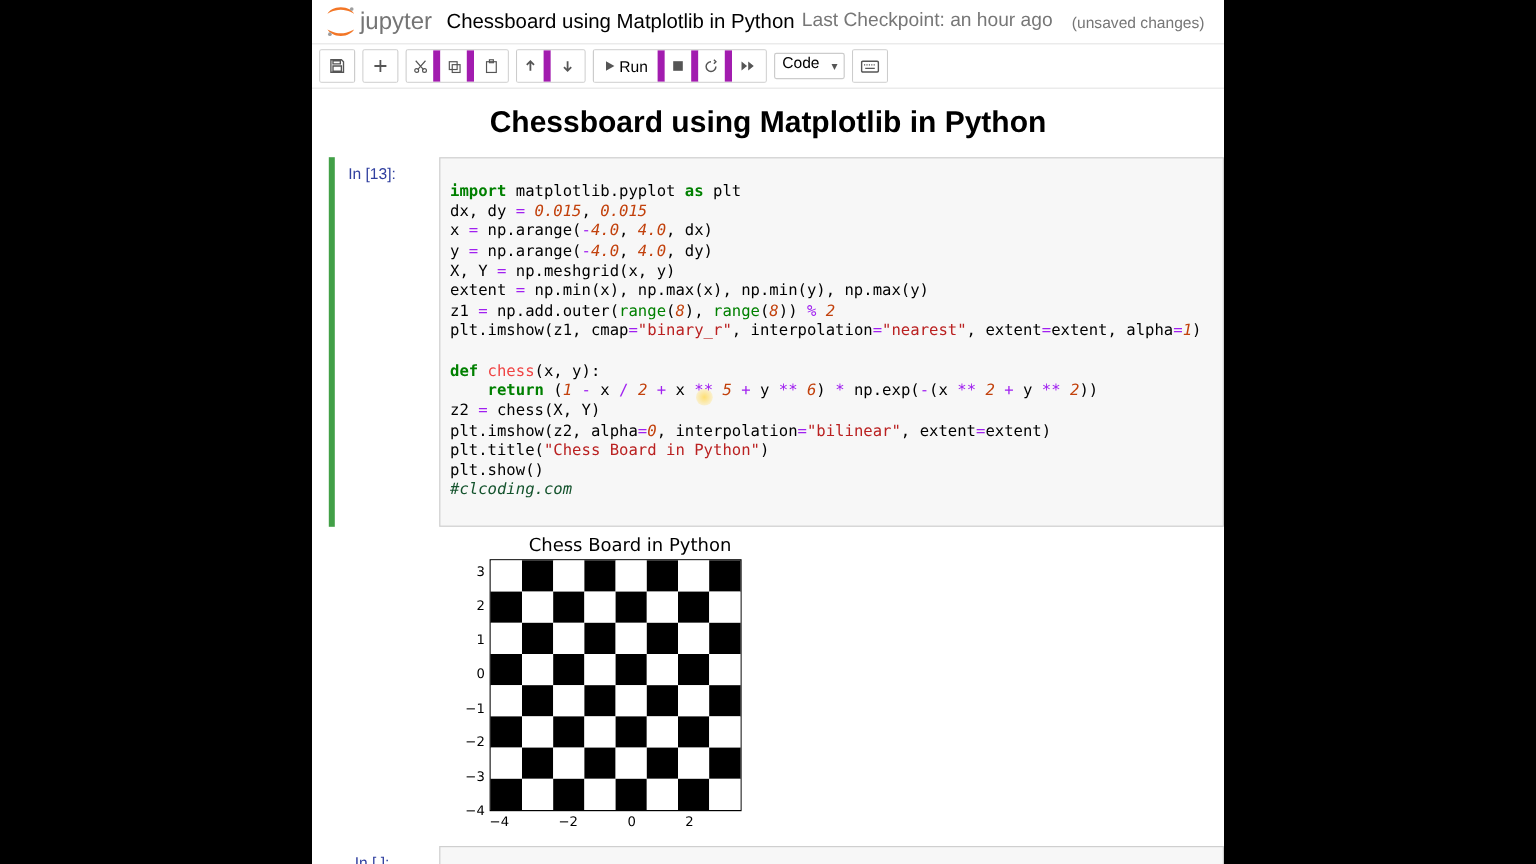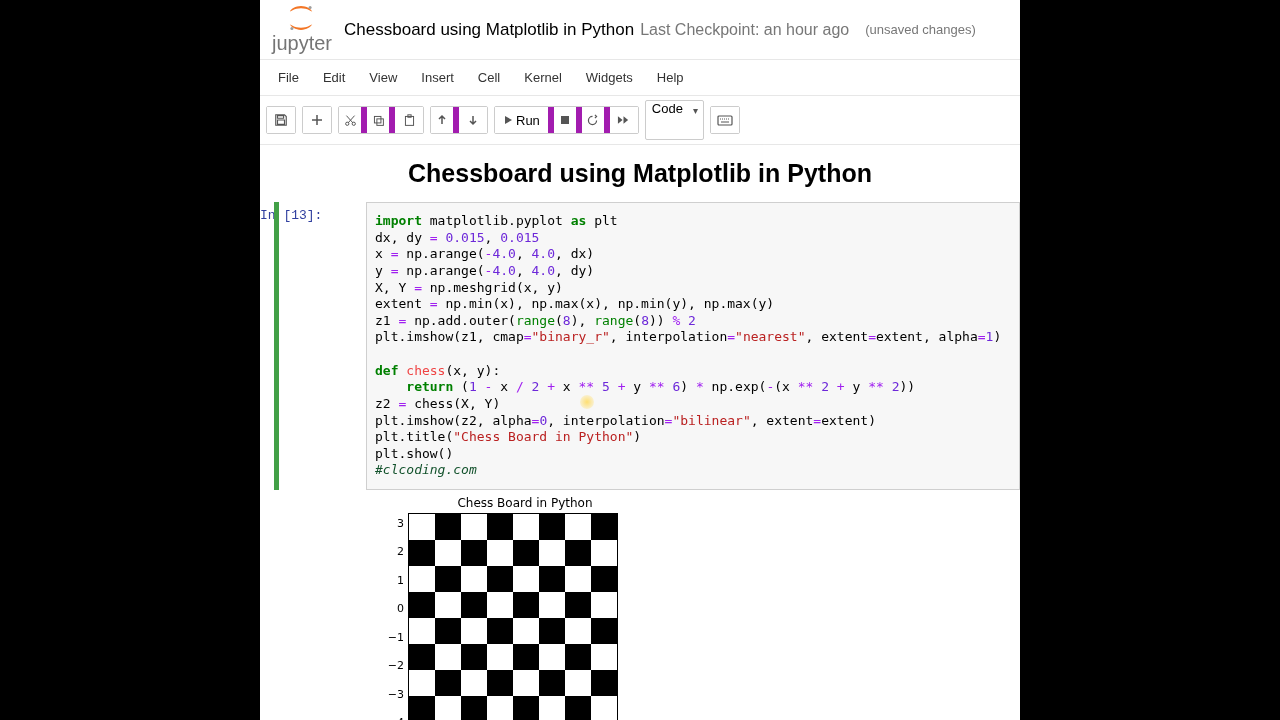--- a/index.html
+++ b/index.html
@@ -1,50 +1,50 @@
 <!DOCTYPE html>
 <html><head>
 <meta charset="utf-8">
 <style>
 * { box-sizing: border-box; margin: 0; padding: 0; }
 body { background: #000; font-family: "Helvetica Neue", Helvetica, Arial, sans-serif; width: 1280px; height: 720px; overflow: hidden; }
 .jupyter-container { background: #fff; width: 760px; height: 720px; margin: 0 auto; position: relative; overflow: hidden; }
 .header-row { display: flex; align-items: center; padding: 4px 10px; border-bottom: 1px solid #e7e7e7; }
-.logo { display: flex; align-items: center; margin-right: 12px; flex-direction: column; }
+.logo { display: flex; align-items: center; margin-right: 12px; }
 .logo svg { width: 28px; height: 28px; }
 .logo-text { font-size: 20px; color: #757575; font-weight: 400; margin-left: 2px; }
 .nb-title { font-size: 17px; color: #000; font-weight: 400; }
 .checkpoint { font-size: 16px; color: #777; margin-left: 6px; }
 .unsaved { font-size: 13px; color: #777; margin-left: 16px; }
 .menubar { display: flex; padding: 2px 6px; border-bottom: 1px solid #e7e7e7; }
 .menu-item { padding: 8px 12px; font-size: 13px; color: #333; cursor: pointer; }
 .toolbar { display: flex; align-items: center; padding: 4px 6px; border-bottom: 1px solid #e7e7e7; gap: 0; }
 .tb-group { display: flex; border: 1px solid #ccc; border-radius: 2px; margin-right: 6px; }
 .tb-btn { width: 28px; height: 26px; display: flex; align-items: center; justify-content: center; background: #fff; cursor: pointer; border-right: 6px solid #a21caf; }
 .tb-btn:last-child { border-right: none; }
 .run-btn { padding: 0 8px; width: auto; font-size: 13px; gap: 3px; }
-.celltype { border: 1px solid #ccc; height: 40px; padding: 0 20px 0 6px; font-size: 13px; background: #fff; position: relative; border-radius: 2px; margin-right: 6px; }
+.celltype { border: 1px solid #ccc; height: 22px; padding: 0 20px 0 6px; font-size: 13px; background: #fff; position: relative; border-radius: 2px; margin-right: 6px; }
 .celltype::after { content: "▾"; position: absolute; right: 5px; top: 4px; font-size: 10px; color: #555; }
 .notebook-area { padding: 8px 0 0 0; overflow: hidden; }
 .nb-h1 { font-size: 25px; font-weight: 700; text-align: center; margin: 6px 0 14px; }
 .cell { display: flex; position: relative; }
 .cell.code-cell::before { content: ""; position: absolute; left: 14px; top: 0; bottom: 0; width: 5px; background: #42a047; }
-.prompt { width: 106px; text-align: left; padding: 6px 6px 0 0; font-family: Liberation Mono, monospace; font-size: 13px; color: #303F9F; flex-shrink: 0; }
-.input-area { flex: 1; background: #f7f7f7; border: 1px solid #cfcfcf; padding: 10px 8px; font-family: "DejaVu Sans Mono", Menlo, Consolas, monospace; font-size: 13px; line-height: 1.28; white-space: pre; overflow: hidden; }
+.prompt { width: 106px; text-align: center; padding: 6px 6px 0 0; font-family: Liberation Sans, sans-serif; font-size: 13px; color: #303F9F; flex-shrink: 0; }
+.input-area { flex: 1; background: #f7f7f7; border: 1px solid #cfcfcf; padding: 20px 8px; font-family: "DejaVu Sans Mono", Menlo, Consolas, monospace; font-size: 13px; line-height: 1.28; white-space: pre; overflow: hidden; }
 .input-area-empty { min-height: 20px; }
 .output-area { margin-left: 106px; padding: 6px 0 0 12px; }
 .kw { color: #008000; font-weight: bold; }
-.num { color: #6d28d9; }
+.num { color: #c2410c; font-style: italic; }
 .str { color: #ba2121; }
 .op { color: #a020f0; }
 .cm { color: #14532d; font-style: italic; }
 .bi { color: #008000; text-align: center; }
 .fn { color: #ef4444; }
 .chart { position: relative; width: 260px; }
-.chart-title { text-align: center; font-size: 12px; font-family: "DejaVu Sans", Arial, sans-serif; margin-bottom: 3px; padding-left: 34px; }
+.chart-title { text-align: center; font-size: 15px; font-family: "DejaVu Sans", Arial, sans-serif; margin-bottom: 3px; padding-left: 34px; }
 .chart-body { display: flex; }
 .yticks { display: flex; flex-direction: column; justify-content: space-between; width: 30px; font-size: 11px; font-family: "DejaVu Sans", Arial, sans-serif; color: #000; text-align: right; padding-right: 4px; height: 210px; }
 .board { width: 210px; height: 210px; display: grid; grid-template-columns: repeat(8, 1fr); grid-template-rows: repeat(8, 1fr); border: 1px solid #000; }
 .sq-b { background: #000; }
 .sq-w { background: #fff; }
 .xticks { display: flex; justify-content: space-between; width: 210px; margin-left: 30px; font-size: 11px; font-family: "DejaVu Sans", Arial, sans-serif; margin-top: 2px; }
 .highlight-cursor { display: inline-block; background: radial-gradient(circle, rgba(255,220,100,0.9), rgba(255,220,100,0)); width: 14px; height: 14px; border-radius: 50%; position: absolute; pointer-events: none; }
 </style>
 </head>
 <body>
@@ -59,30 +59,20 @@
         <circle cx="33" cy="5" r="2.2" fill="#9e9e9e"></circle>
         <circle cx="7" cy="35" r="2.2" fill="#9e9e9e"></circle>
       </svg>
       <span class="logo-text">jupyter</span>
     </div>
     <span class="nb-title">Chessboard using Matplotlib in Python</span>
     <span class="checkpoint">Last Checkpoint: an hour ago</span>
     <span class="unsaved">(unsaved changes)</span>
   </div>
 
-  <div class="menubar">
-    <div class="menu-item">File</div>
-    <div class="menu-item">Edit</div>
-    <div class="menu-item">View</div>
-    <div class="menu-item">Insert</div>
-    <div class="menu-item">Cell</div>
-    <div class="menu-item">Kernel</div>
-    <div class="menu-item">Widgets</div>
-    <div class="menu-item">Help</div>
-  </div>
 
   <div class="toolbar">
     <div class="tb-group">
       <div class="tb-btn">
           <svg width="14" height="14" viewBox="0 0 16 16">
             <path d="M2 2h10l2 2v10H2V2zm2 1v3h7V3H4zm0 10h8V8H4v5z" fill="none" stroke="#555" stroke-width="1.3"></path>
           </svg>
         </div>
     </div>
     <div class="tb-group">

